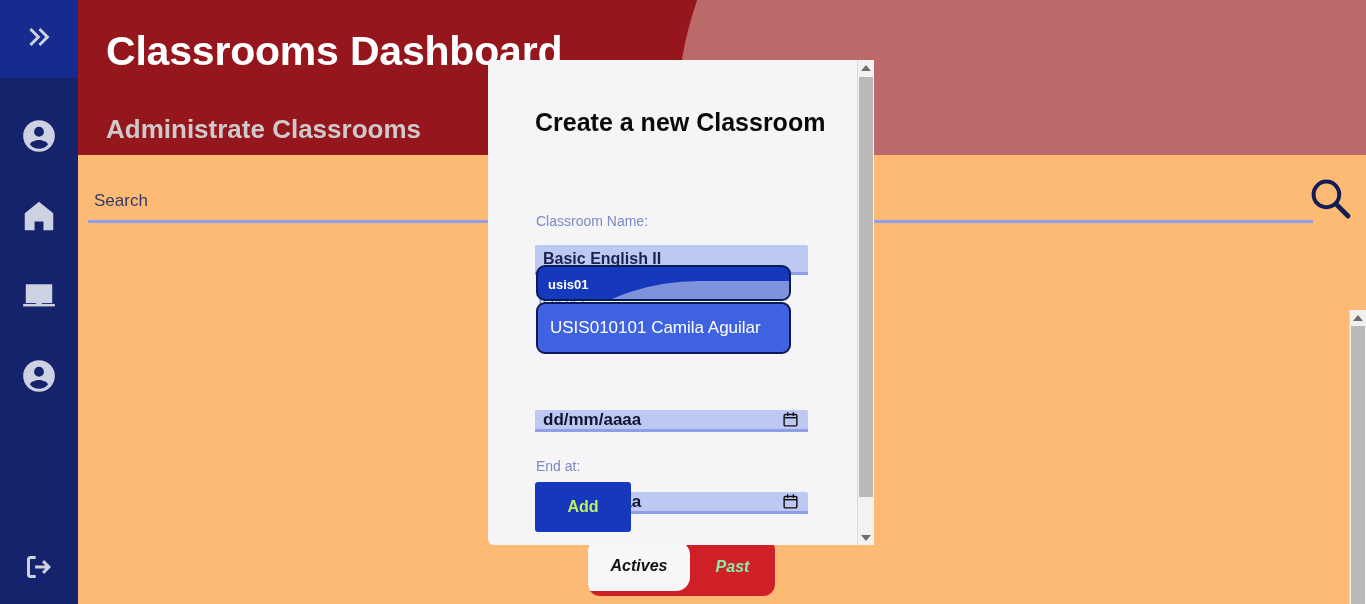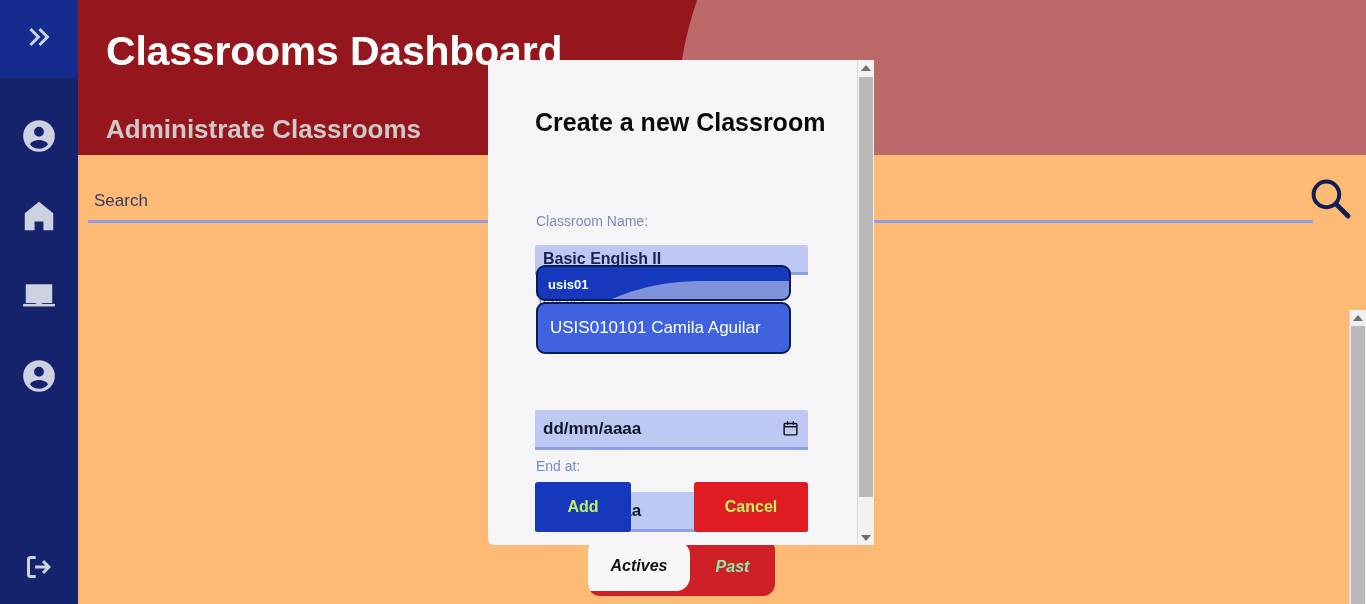--- a/index.html
+++ b/index.html
@@ -207,21 +207,21 @@
     z-index: 45;
     cursor: pointer;
   }
   #teacher-suggestion span {
     font-size: 17px; color: #ffffff;
   }
 
   
   .date-input {
     position: absolute; left: 47px;
-    width: 273px; height: 40px;
+    width: 273px; height: 22px;
     background: #bdc8f3;
     border-bottom: 3px solid #8f9fe6;
     display: flex; align-items: center;
     padding: 0 8px;
     border-radius: 2px 2px 0 0;
     cursor: text;
   }
   .date-text {
     font-size: 17px; font-weight: bold; color: #111530;
     flex: 1;
@@ -392,21 +392,20 @@
         <span class="cal-btn">
           <svg width="17" height="17" viewBox="0 0 24 24">
             <rect x="3" y="5" width="18" height="16" rx="1.6" fill="none" stroke="#101010" stroke-width="2"></rect>
             <path d="M3 9.5h18" stroke="#101010" stroke-width="2"></path>
             <path d="M8 2.5v4M16 2.5v4" stroke="#101010" stroke-width="2" stroke-linecap="round"></path>
           </svg>
         </span>
       </div>
 
       <button class="modal-btn" id="btn-add">Add</button>
-      <button class="modal-btn" id="btn-cancel">Cancel</button>
     </div>
 
     <div id="modal-scroll">
       <div class="ms-arrow">
         <div class="tri tri-up"></div>
       </div>
       <div id="modal-scroll-thumb"></div>
       <div class="ms-arrow" style="position:absolute;bottom:0;left:0">
         <div class="tri tri-down"></div>
       </div>

